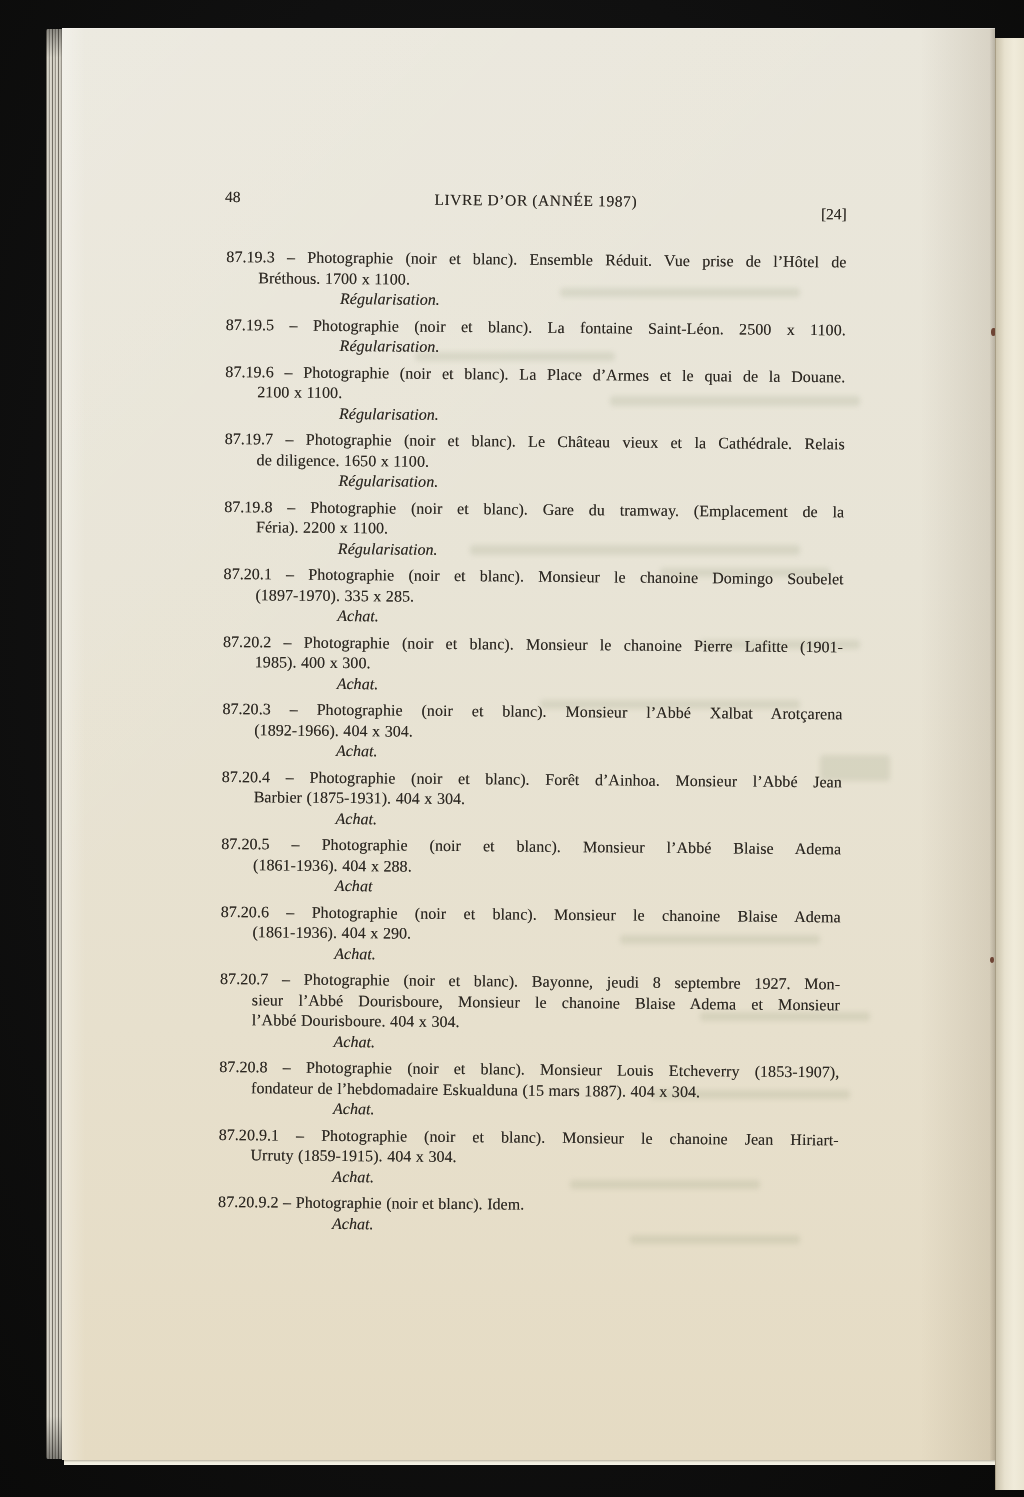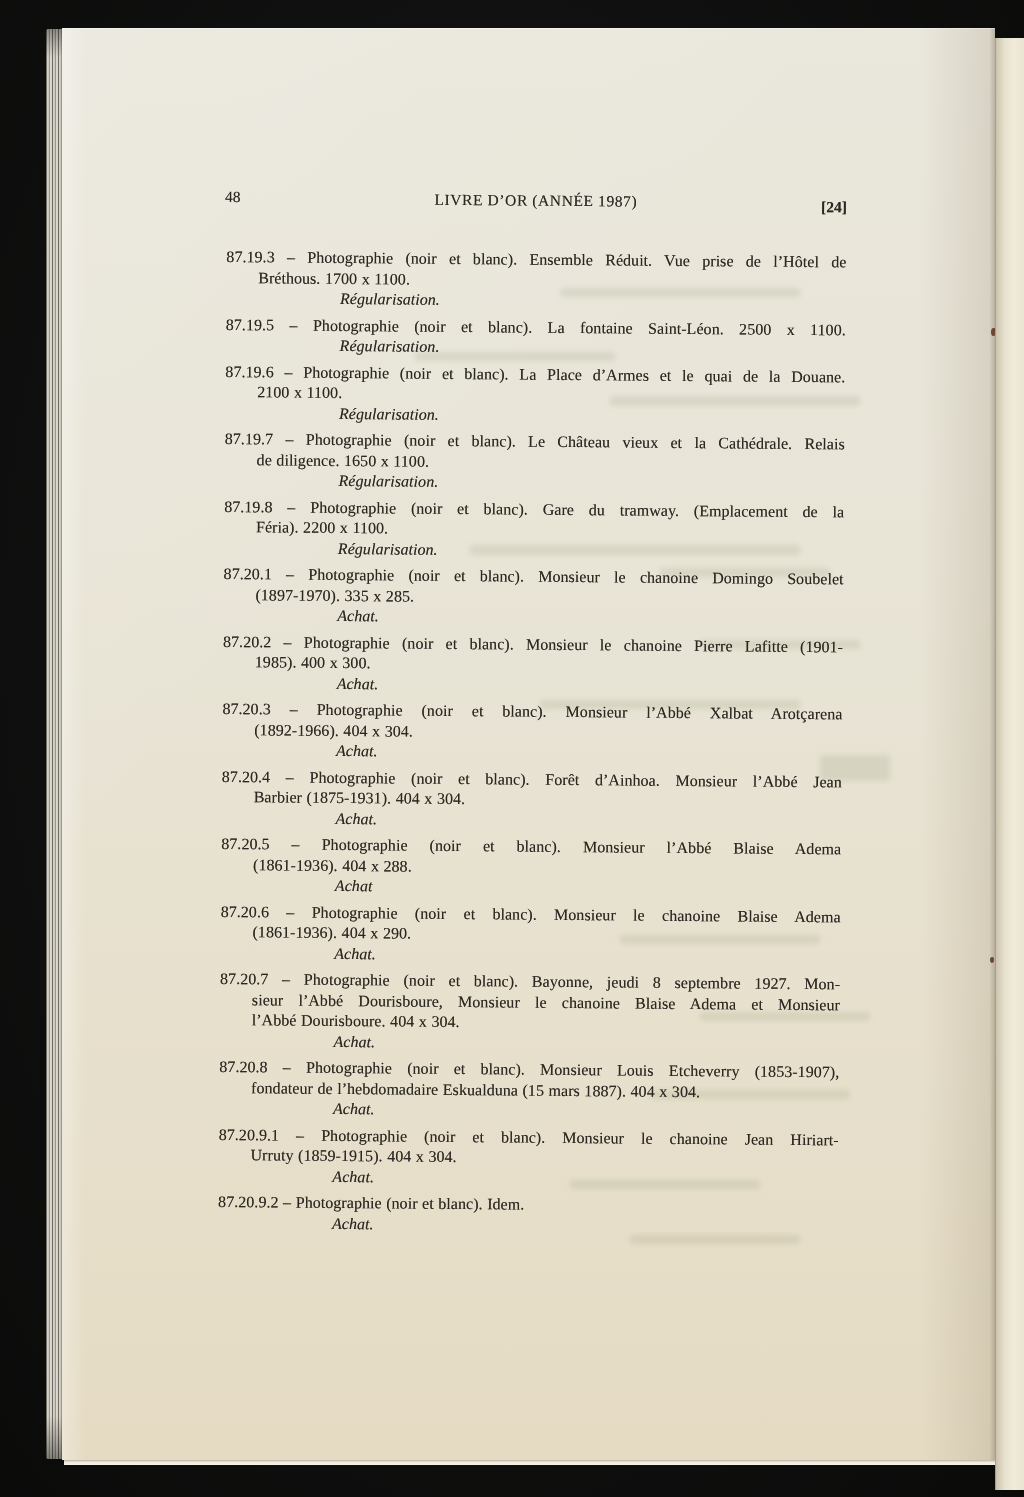--- a/index.html
+++ b/index.html
@@ -54,21 +54,21 @@
   .text-block {
     position: absolute; left: 0; top: 0; width: 933px; height: 1432px;
     transform: rotate(0.5deg); transform-origin: 165px 160px;
     color: #2b2721;
     text-shadow: 0 0 0.5px rgba(43,39,33,0.55);
   }
 
   .page-header { position: absolute; left: 163px; top: 160px; width: 622px; height: 20px; font-size: 15.5px; }
   .pnum   { position: absolute; left: 0; top: 0; }
   .ptitle { position: absolute; left: 0; right: 0; top: 1px; text-align: center; letter-spacing: 0.6px; }
-  .pref   { position: absolute; right: 0; top: 5px; font-weight: bold; }
+  .pref   { position: absolute; right: 0; top: 12px; }
 
   .entries {
     position: absolute; left: 165px; top: 219px; width: 620px;
     font-size: 16px; line-height: 20.5px; word-spacing: 0.5px; letter-spacing: 0.05px;
   }
   .entry { margin-bottom: 6px; }
   .line { text-align: justify; text-align-last: justify; }
   .line.cont { padding-left: 32px; }
   .line.last { text-align-last: left; }
   

